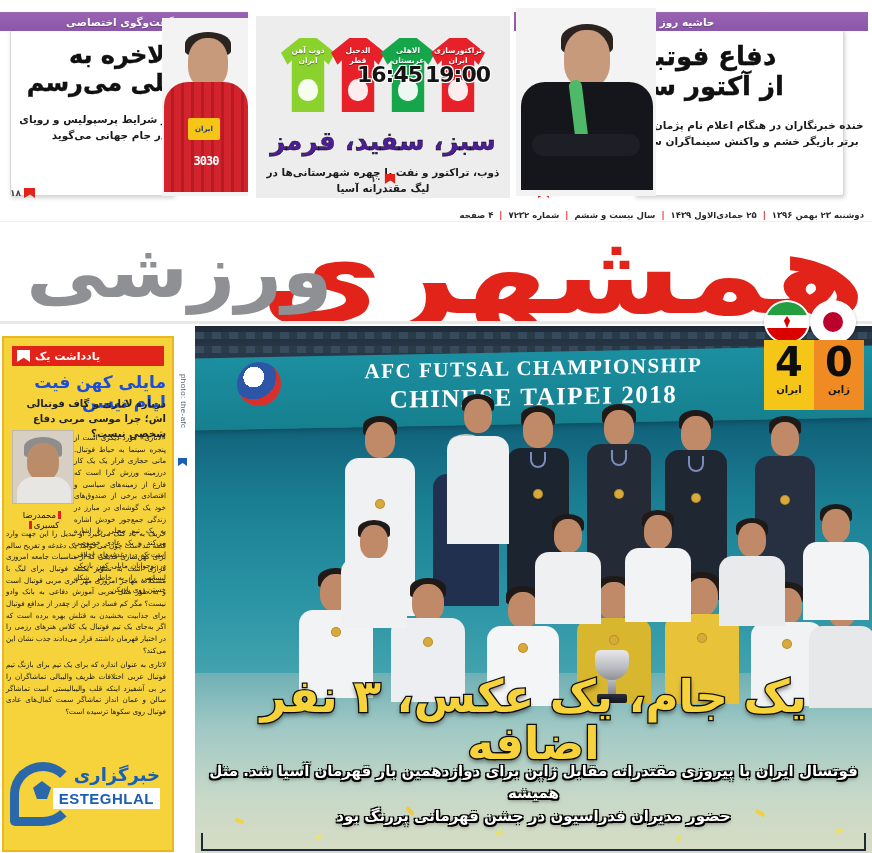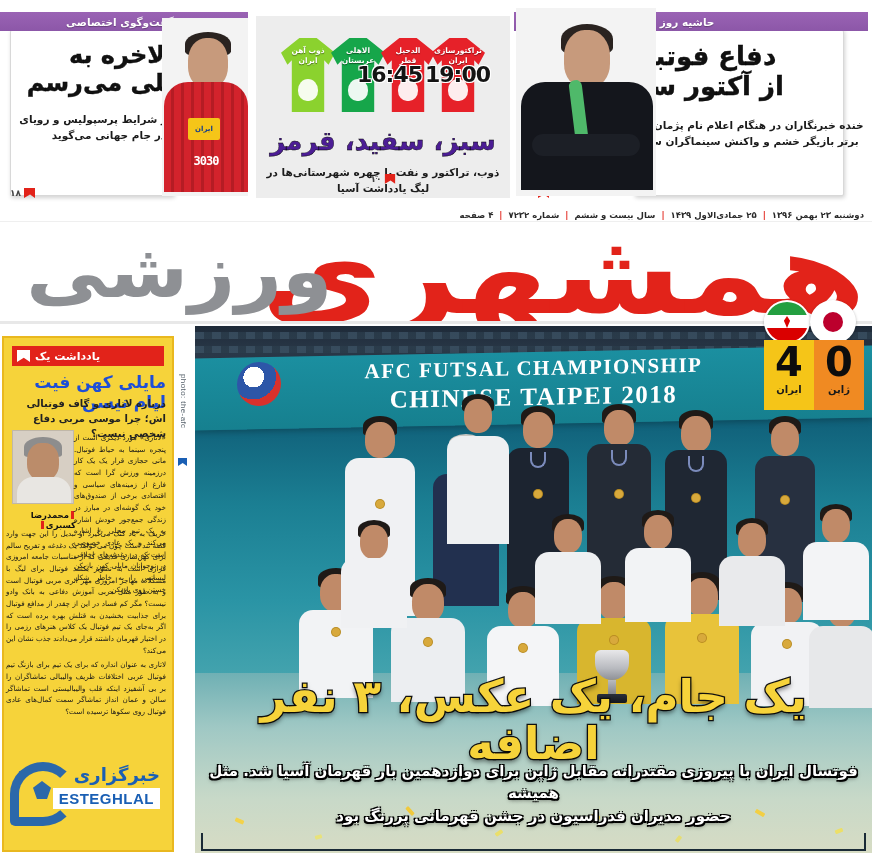--- a/index.html
+++ b/index.html
@@ -392,21 +392,21 @@
   .note-mug {
     position: absolute; top: 92px; left: 8px;
     width: 62px; height: 74px;
     background: #d7cfc4; border: 1px solid #c0b7a8; overflow: hidden;
   }
   .note-mug .hd { position: absolute; left: 14px; top: 12px; width: 32px; height: 38px; border-radius: 44%; background: #bb8c6a; }
   .note-mug .hr { position: absolute; left: 11px; top: 6px; width: 38px; height: 20px; border-radius: 50% 50% 12% 12%; background: #8d8d8d; }
   .note-mug .bd { position: absolute; left: 4px; bottom: 0; width: 54px; height: 26px; border-radius: 16px 16px 0 0; background: #e8e6e2; }
   .note-byline {
     position: absolute; top: 172px; left: 6px; width: 66px;
-    text-align: right; font-size: 8.5px; font-weight: bold; color: #111;
+    text-align: center; font-size: 8.5px; font-weight: normal; color: #111;
   }
   .note-byline .bar { display: inline-block; width: 3px; height: 8px; background: #e2231a; vertical-align: -1px; margin: 0 2px; }
   .note-body {
     position: absolute; top: 94px; right: 6px;
     width: 92px;
     text-align: justify; direction: rtl;
     font-size: 7.2px; line-height: 1.62; color: #171717;
   }
   .note-body.lower {
     top: 190px; right: 6px; width: 160px;
@@ -520,50 +520,50 @@
         <div class="jerseys">
           <div class="jersey">
             <div class="shirt" style="background:#8bd22e"></div>
             <div class="lbl">
               <div>ذوب آهن</div>
               <div>ایران</div>
             </div>
             <div class="crest"></div>
           </div>
           <div class="jersey">
+            <div class="shirt" style="background:#e62129"></div>
+            <div class="lbl">
+              <div>الدحیل</div>
+              <div>قطر</div>
+            </div>
+            <div class="crest"></div>
+          </div>
+          <div class="jersey">
             <div class="shirt" style="background:#16a64a"></div>
             <div class="lbl">
               <div>الاهلی</div>
               <div>عربستان</div>
-            </div>
-            <div class="crest"></div>
-          </div>
-          <div class="jersey">
-            <div class="shirt" style="background:#e62129"></div>
-            <div class="lbl">
-              <div>الدحیل</div>
-              <div>قطر</div>
             </div>
             <div class="crest"></div>
           </div>
           <div class="jersey">
             <div class="shirt" style="background:#e62129"></div>
             <div class="lbl">
               <div>تراکتورسازی</div>
               <div>ایران</div>
             </div>
             <div class="crest"></div>
           </div>
         </div>
         <div class="kickoff" id="kickoff-1">16:45</div>
         <div class="kickoff" id="kickoff-2">19:00</div>
         <div class="c-head">سبز، سفید، قرمز</div>
         <div class="c-sub">
           <div>ذوب، تراکتور و نفت با چهره شهرستانی‌ها در</div>
-          <div>لیگ یادداشت آسیا</div>
+          <div>لیگ مقتدرانه آسیا</div>
         </div>
         <div class="pagemark">
           <span class="flag"></span>
           <span class="num">۱۰</span>
         </div>
       </div>
     </div>
 
     <div class="teaser left">
       <div class="card"></div>

